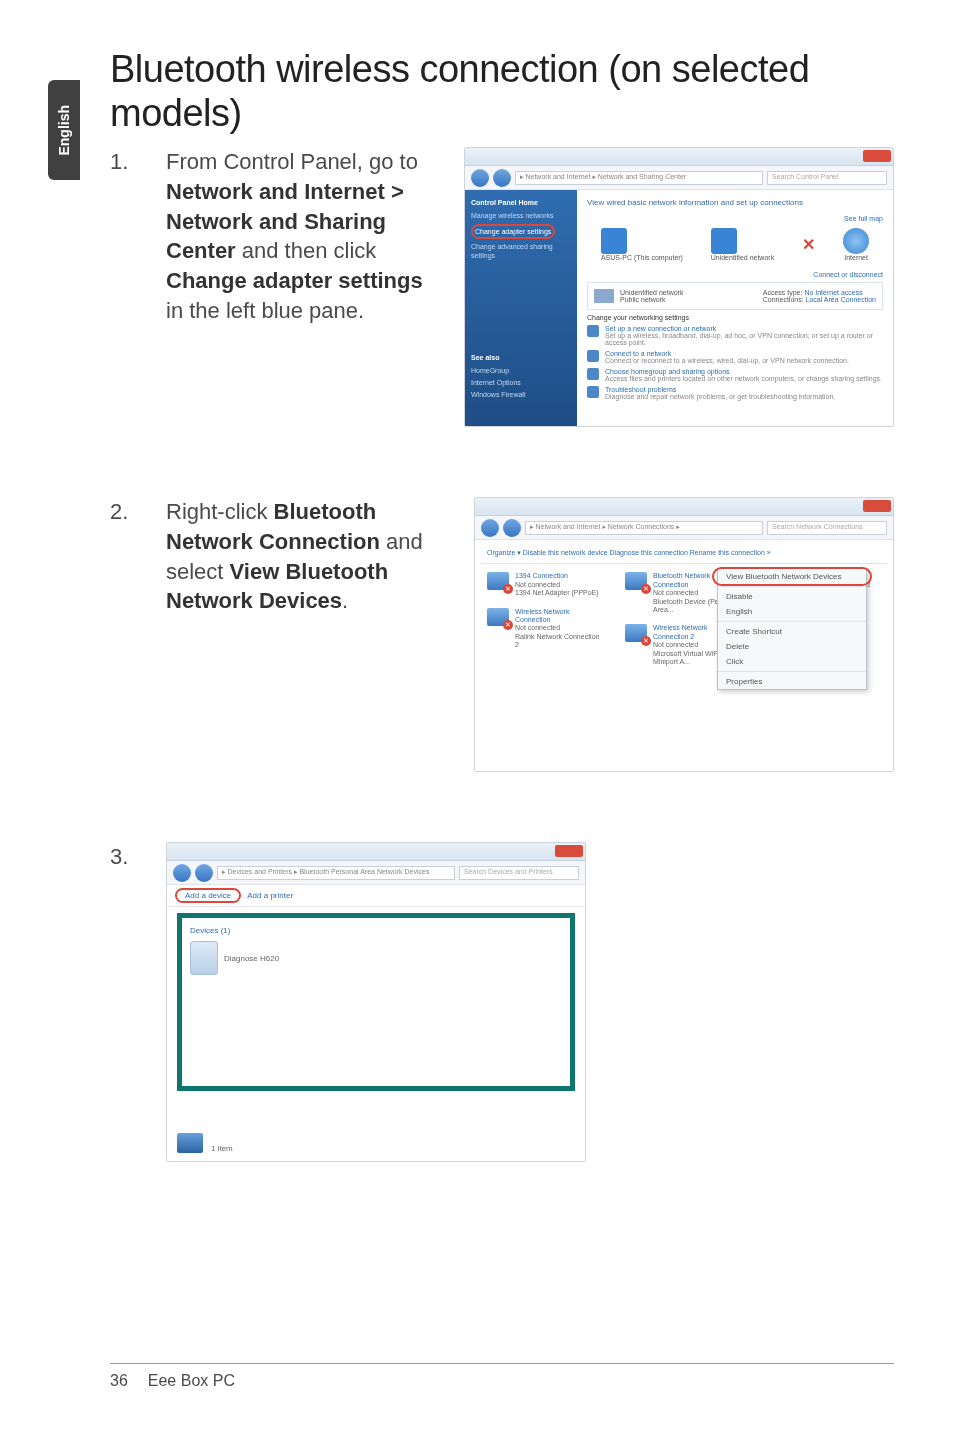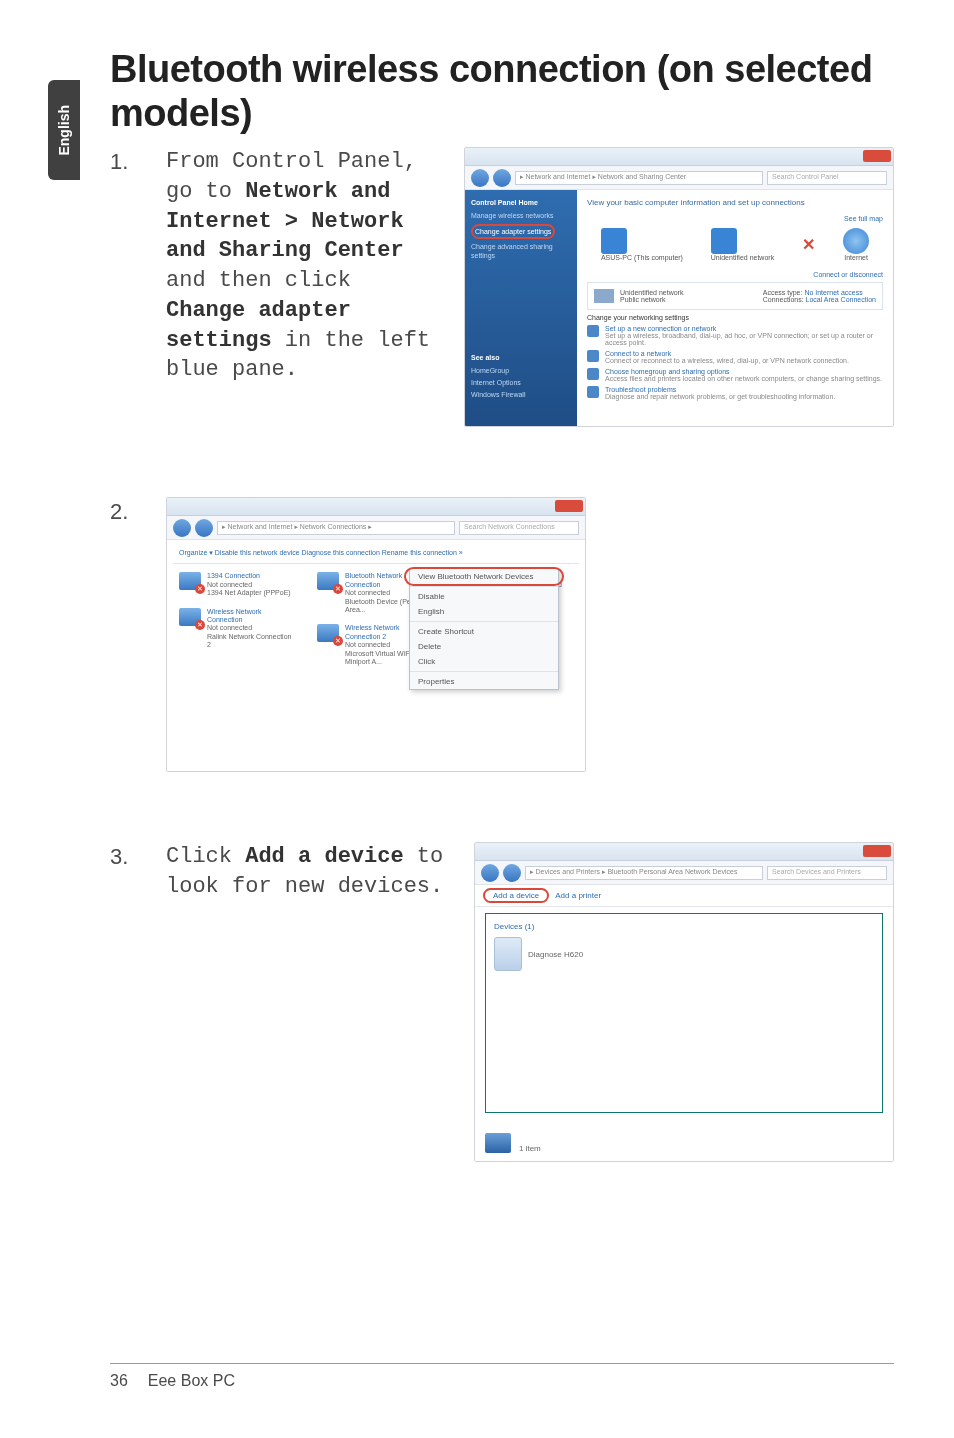--- a/index.html
+++ b/index.html
@@ -32,21 +32,21 @@
       transform: rotate(180deg);
     }
     .page {
       position: absolute;
       left: 110px;
       top: 48px;
       right: 60px;
     }
     h1 {
       font-family: Arial, sans-serif;
-      font-weight: 700;
+      font-weight: 400;
       font-size: 38px;
       line-height: 1.15;
       color: #222;
       margin-bottom: 12px;
       letter-spacing: -0.5px;
     }
     .intro {
       font-size: 22px;
       color: #4a4a4a;
       margin-bottom: 56px;
@@ -63,21 +63,20 @@
       color: #4a4a4a;
       width: 28px;
       flex-shrink: 0;
       line-height: 1.35;
     }
     .step-text {
       flex: 1;
       font-size: 22px;
       color: #4a4a4a;
       line-height: 1.35;
-      font-family: Liberation Mono, monospace;
     }
     .step-text b { font-weight: 700; color: #333; }
     .step-img {
       flex-shrink: 0;
       background: #f4f6f9;
       border: 1px solid #d0d4da;
       border-radius: 2px;
       position: relative;
       overflow: hidden;
     }
@@ -201,23 +200,23 @@
       border:2px solid #d9483b;
       border-radius:12px;
       font-size:8px;
       color:#2e6db0;
       padding:1px 8px;
       background:#fff;
     }
     .pill-plain { font-size:8px; color:#2e6db0; }
     .dev-panel {
       margin:6px 10px;
-      border:1px solid #0f766e;
+      border:5px solid #0f766e;
       background:#fff;
-      height:200px;
+      height:178px;
       padding:8px;
       font-size:8px;
       color:#666;
     }
     .dev-panel .grp { color:#2e6db0; margin-bottom:6px; }
     .dev-item { display:flex; gap:6px; align-items:center; }
     .dev-ico { width:28px; height:34px; background:linear-gradient(#dfeaf6,#b9d0e9); border:1px solid #aac0da; border-radius:3px; }
     .bottom-item {
       position:absolute;
       bottom:8px; left:10px;
@@ -273,21 +272,21 @@
           <div class="side-link">Manage wireless networks</div>
           <div class="side-link"><span class="circled">Change adapter settings</span></div>
           <div class="side-link">Change advanced sharing settings</div>
           <div style="height:90px"></div>
           <div class="side-h">See also</div>
           <div class="side-link">HomeGroup</div>
           <div class="side-link">Internet Options</div>
           <div class="side-link">Windows Firewall</div>
         </div>
         <div class="img1-main">
-          <div class="hdr">View your basic computer information and set up connections</div>
+          <div class="hdr">View wired basic network information and set up connections</div>
           <div style="text-align:right; color:#2e6db0;">See full map</div>
           <div class="net-row">
             <div style="text-align:center">
                 <div class="net-icon"></div>
                 <div>ASUS-PC (This computer)</div>
               </div>
             <div style="text-align:center">
                 <div class="net-icon"></div>
                 <div>Unidentified network</div>
               </div>
@@ -338,20 +337,23 @@
                 <div style="color:#888">Diagnose and repair network problems, or get troubleshooting information.</div>
               </div>
             </div>
         </div>
       </div>
     </div>
   </div>
 
   <div class="step">
     <div class="step-num">2.</div>
+    <div class="step-text">
+      <span>Right-click </span><b>Bluetooth Network Connection</b><span> and select </span><b>View Bluetooth Network Devices</b><span>.</span>
+    </div>
     <div class="step-img img2">
       <div class="win-titlebar">
           <div class="win-close"></div>
         </div>
       <div class="win-nav">
         <div class="nav-arrow"></div>
         <div class="nav-arrow"></div>
         <div class="nav-crumb">▸ Network and Internet ▸ Network Connections ▸</div>
         <div class="nav-search">Search Network Connections</div>
       </div>
@@ -416,23 +418,20 @@
           <div class="mi">Click</div>
           <hr>
           <div class="mi">Properties</div>
         </div>
       </div>
     </div>
   </div>
 
   <div class="step">
     <div class="step-num">3.</div>
-    <div class="step-text">
-      <span>Click </span><b>Add a device</b><span> to look for new devices.</span>
-    </div>
     <div class="step-img img3">
       <div class="win-titlebar">
           <div class="win-close"></div>
         </div>
       <div class="win-nav">
         <div class="nav-arrow"></div>
         <div class="nav-arrow"></div>
         <div class="nav-crumb">▸ Devices and Printers ▸ Bluetooth Personal Area Network Devices</div>
         <div class="nav-search">Search Devices and Printers</div>
       </div>

